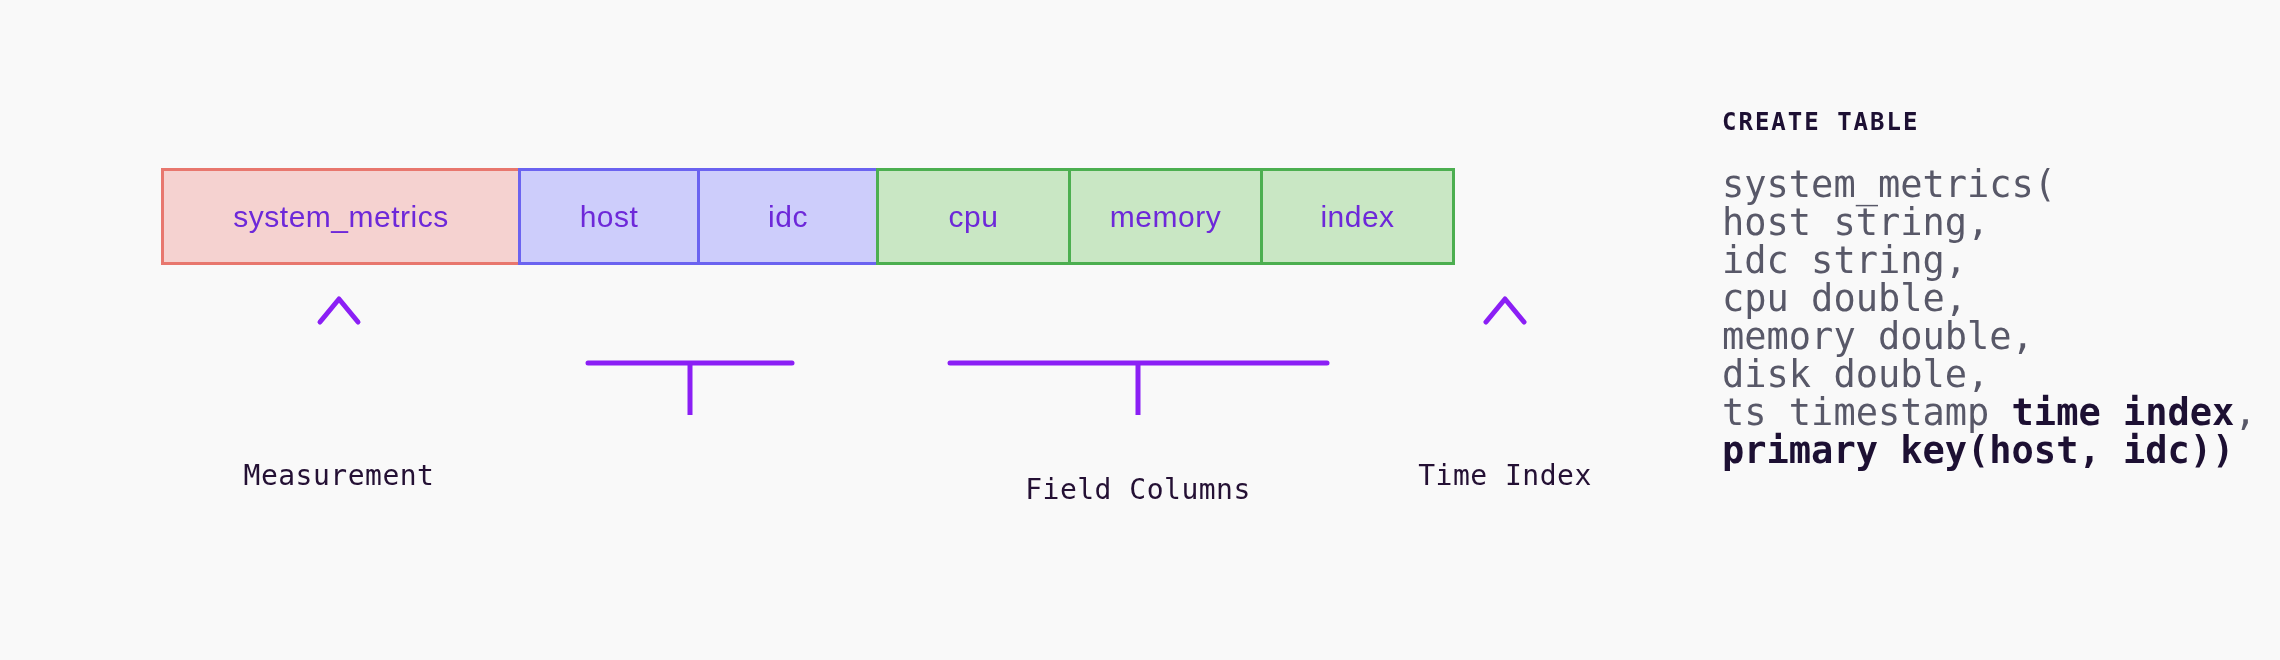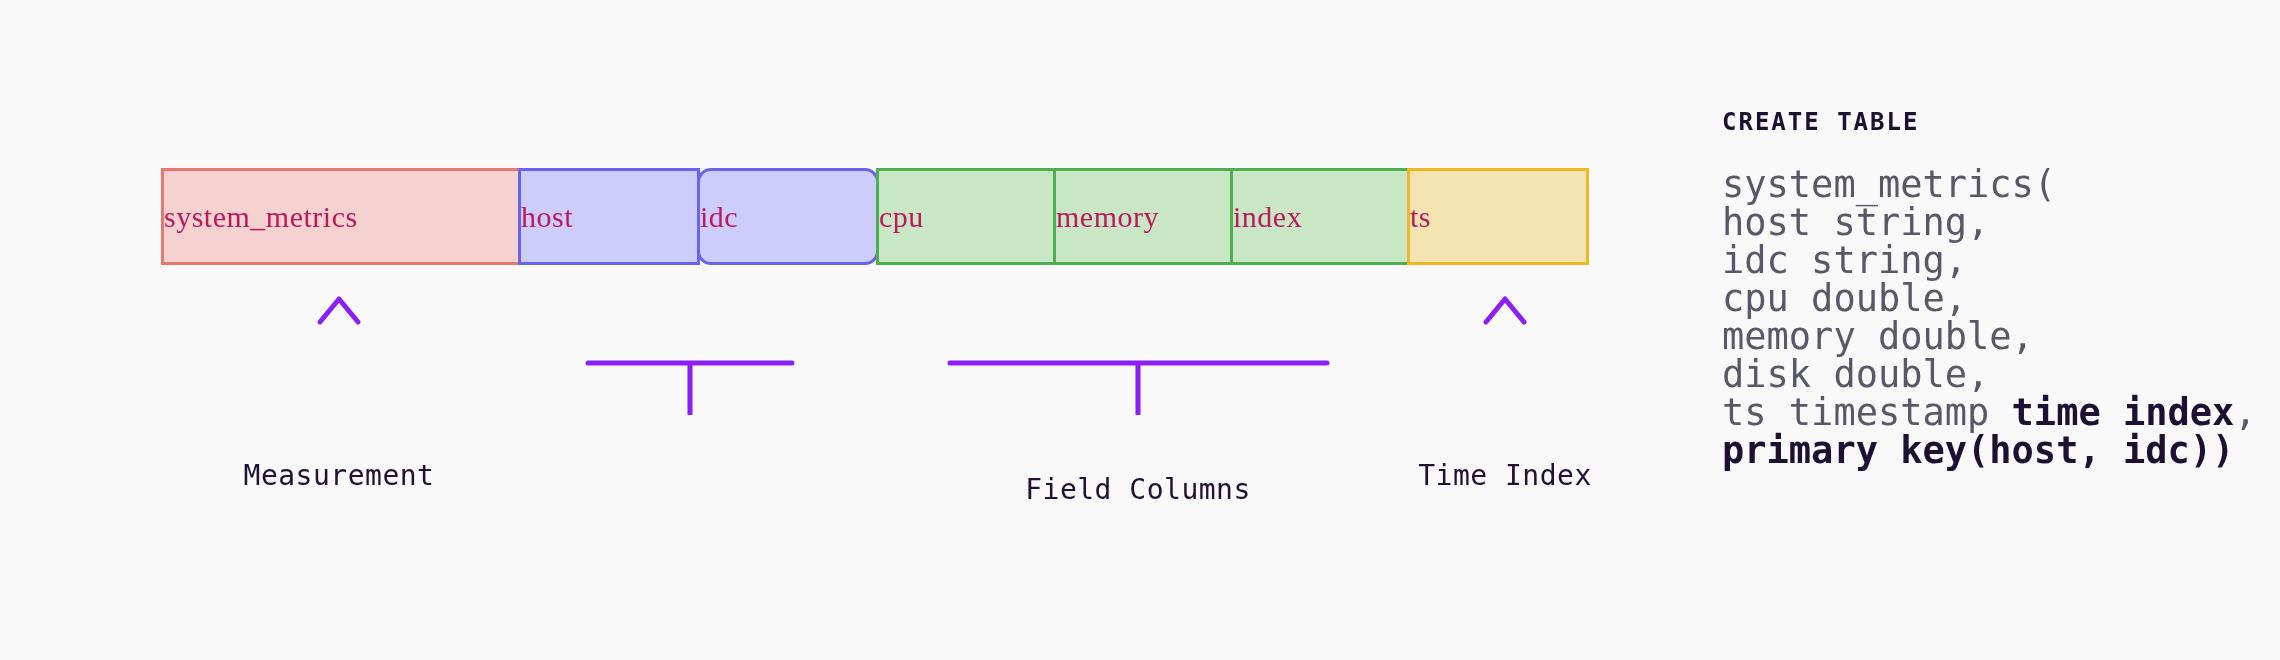--- a/index.html
+++ b/index.html
@@ -25,44 +25,44 @@
     left: 161px;
     top: 168px;
     height: 97px;
     display: flex;
   }
   .schema-cell {
     box-sizing: border-box;
     height: 97px;
     display: flex;
     align-items: center;
-    justify-content: flex-start;
-    font-family: Liberation Serif, serif;
+    justify-content: center;
+    font-family: Liberation Sans, sans-serif;
     font-size: 30px;
     letter-spacing: 0.5px;
-    color: #be185d;
+    color: #6d28d9;
     border-style: solid;
     border-width: 3px;
     margin-left: -3px;
   }
   .schema-cell:first-child { margin-left: 0; }
 
   .cell-measurement {
     width: 360px;
     background: #f5d2d0;
     border-color: #e8776e;
   }
   .cell-tag {
     width: 182px;
     background: #cdcdfb;
     border-color: #6b63f0;
   }
-  .cell-tag.wide { width: 182px; border-radius: 14px; }
+  .cell-tag.wide { width: 182px; }
   .cell-field {
-    width: 180px;
+    width: 195px;
     background: #c9e7c4;
     border-color: #4caf50;
   }
   .cell-time {
     width: 182px;
     background: #f3e4b2;
     border-color: #eeb824;
   }
 
   
@@ -137,23 +137,20 @@
       <span>idc</span>
     </div>
     <div class="schema-cell cell-field">
       <span>cpu</span>
     </div>
     <div class="schema-cell cell-field">
       <span>memory</span>
     </div>
     <div class="schema-cell cell-field">
       <span>index</span>
-    </div>
-    <div class="schema-cell cell-time">
-      <span>ts</span>
     </div>
   </div>
 
   <svg id="connectors" viewBox="0 0 2280 660">
     <defs>
       <linearGradient id="fadeUp" x1="0" y1="1" x2="0" y2="0">
         <stop offset="0%" stop-color="#e9d4fc"></stop>
         <stop offset="45%" stop-color="#a64df7"></stop>
         <stop offset="100%" stop-color="#8b1ff5"></stop>
       </linearGradient>

